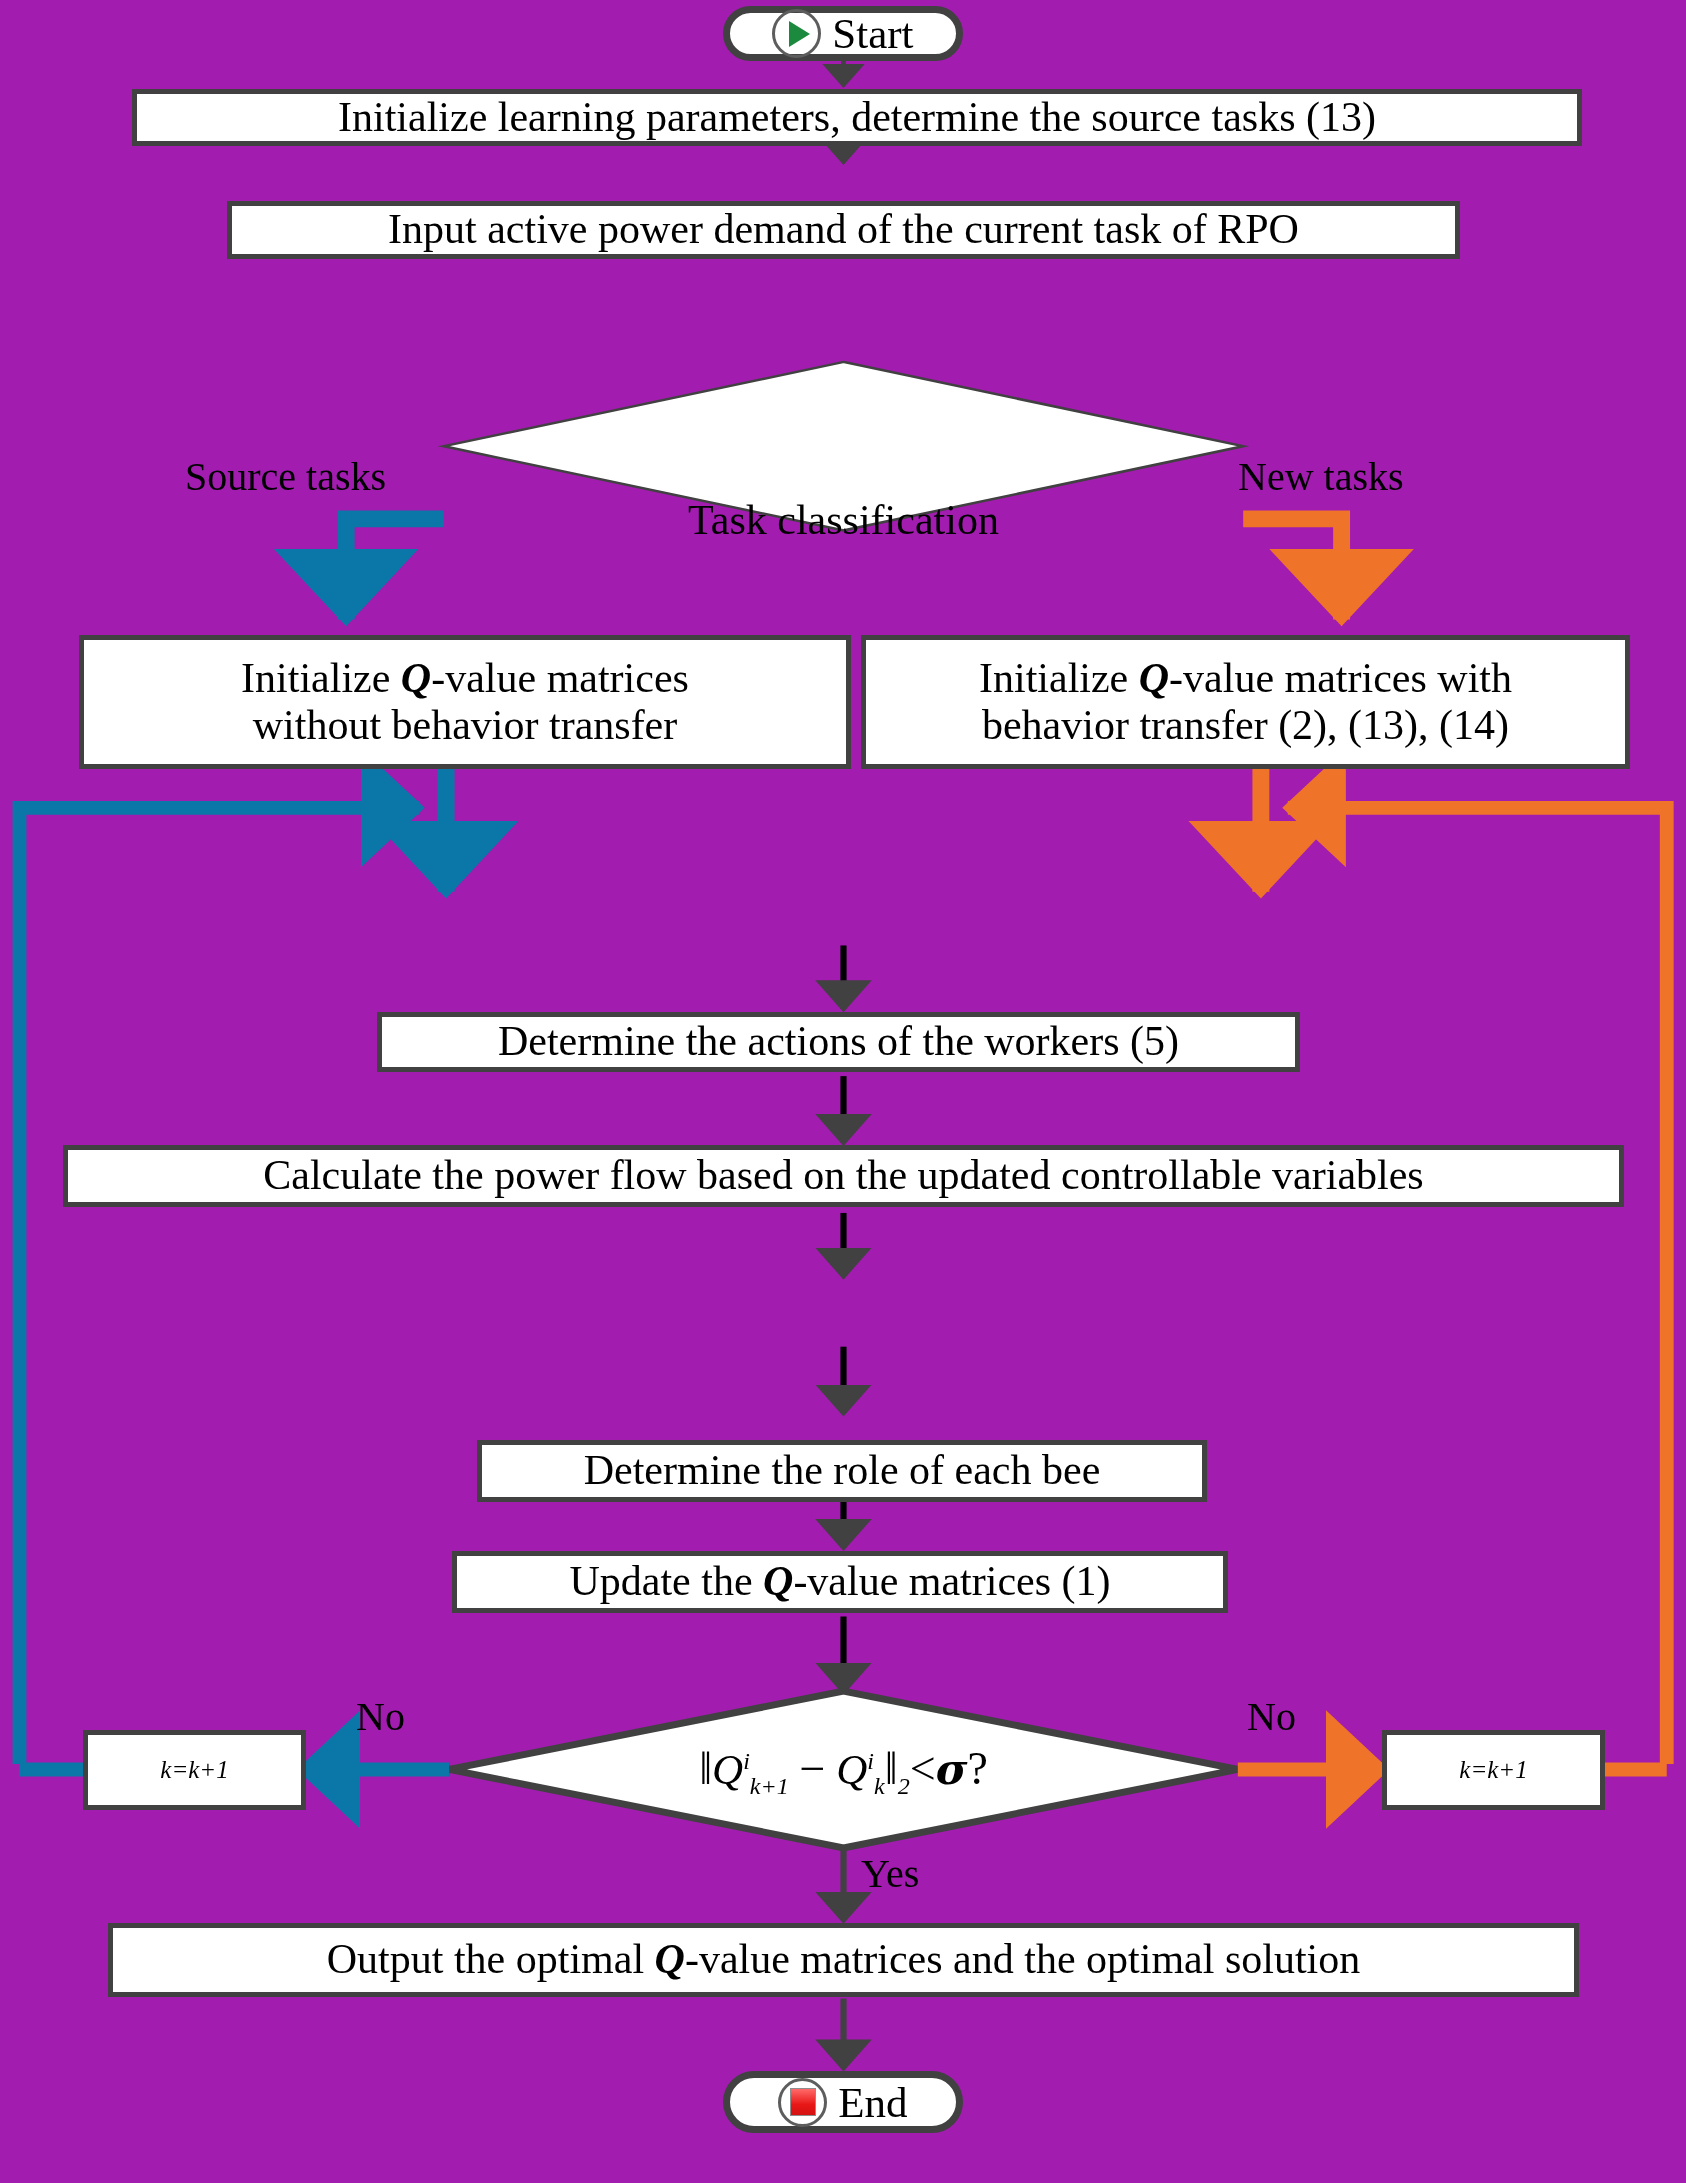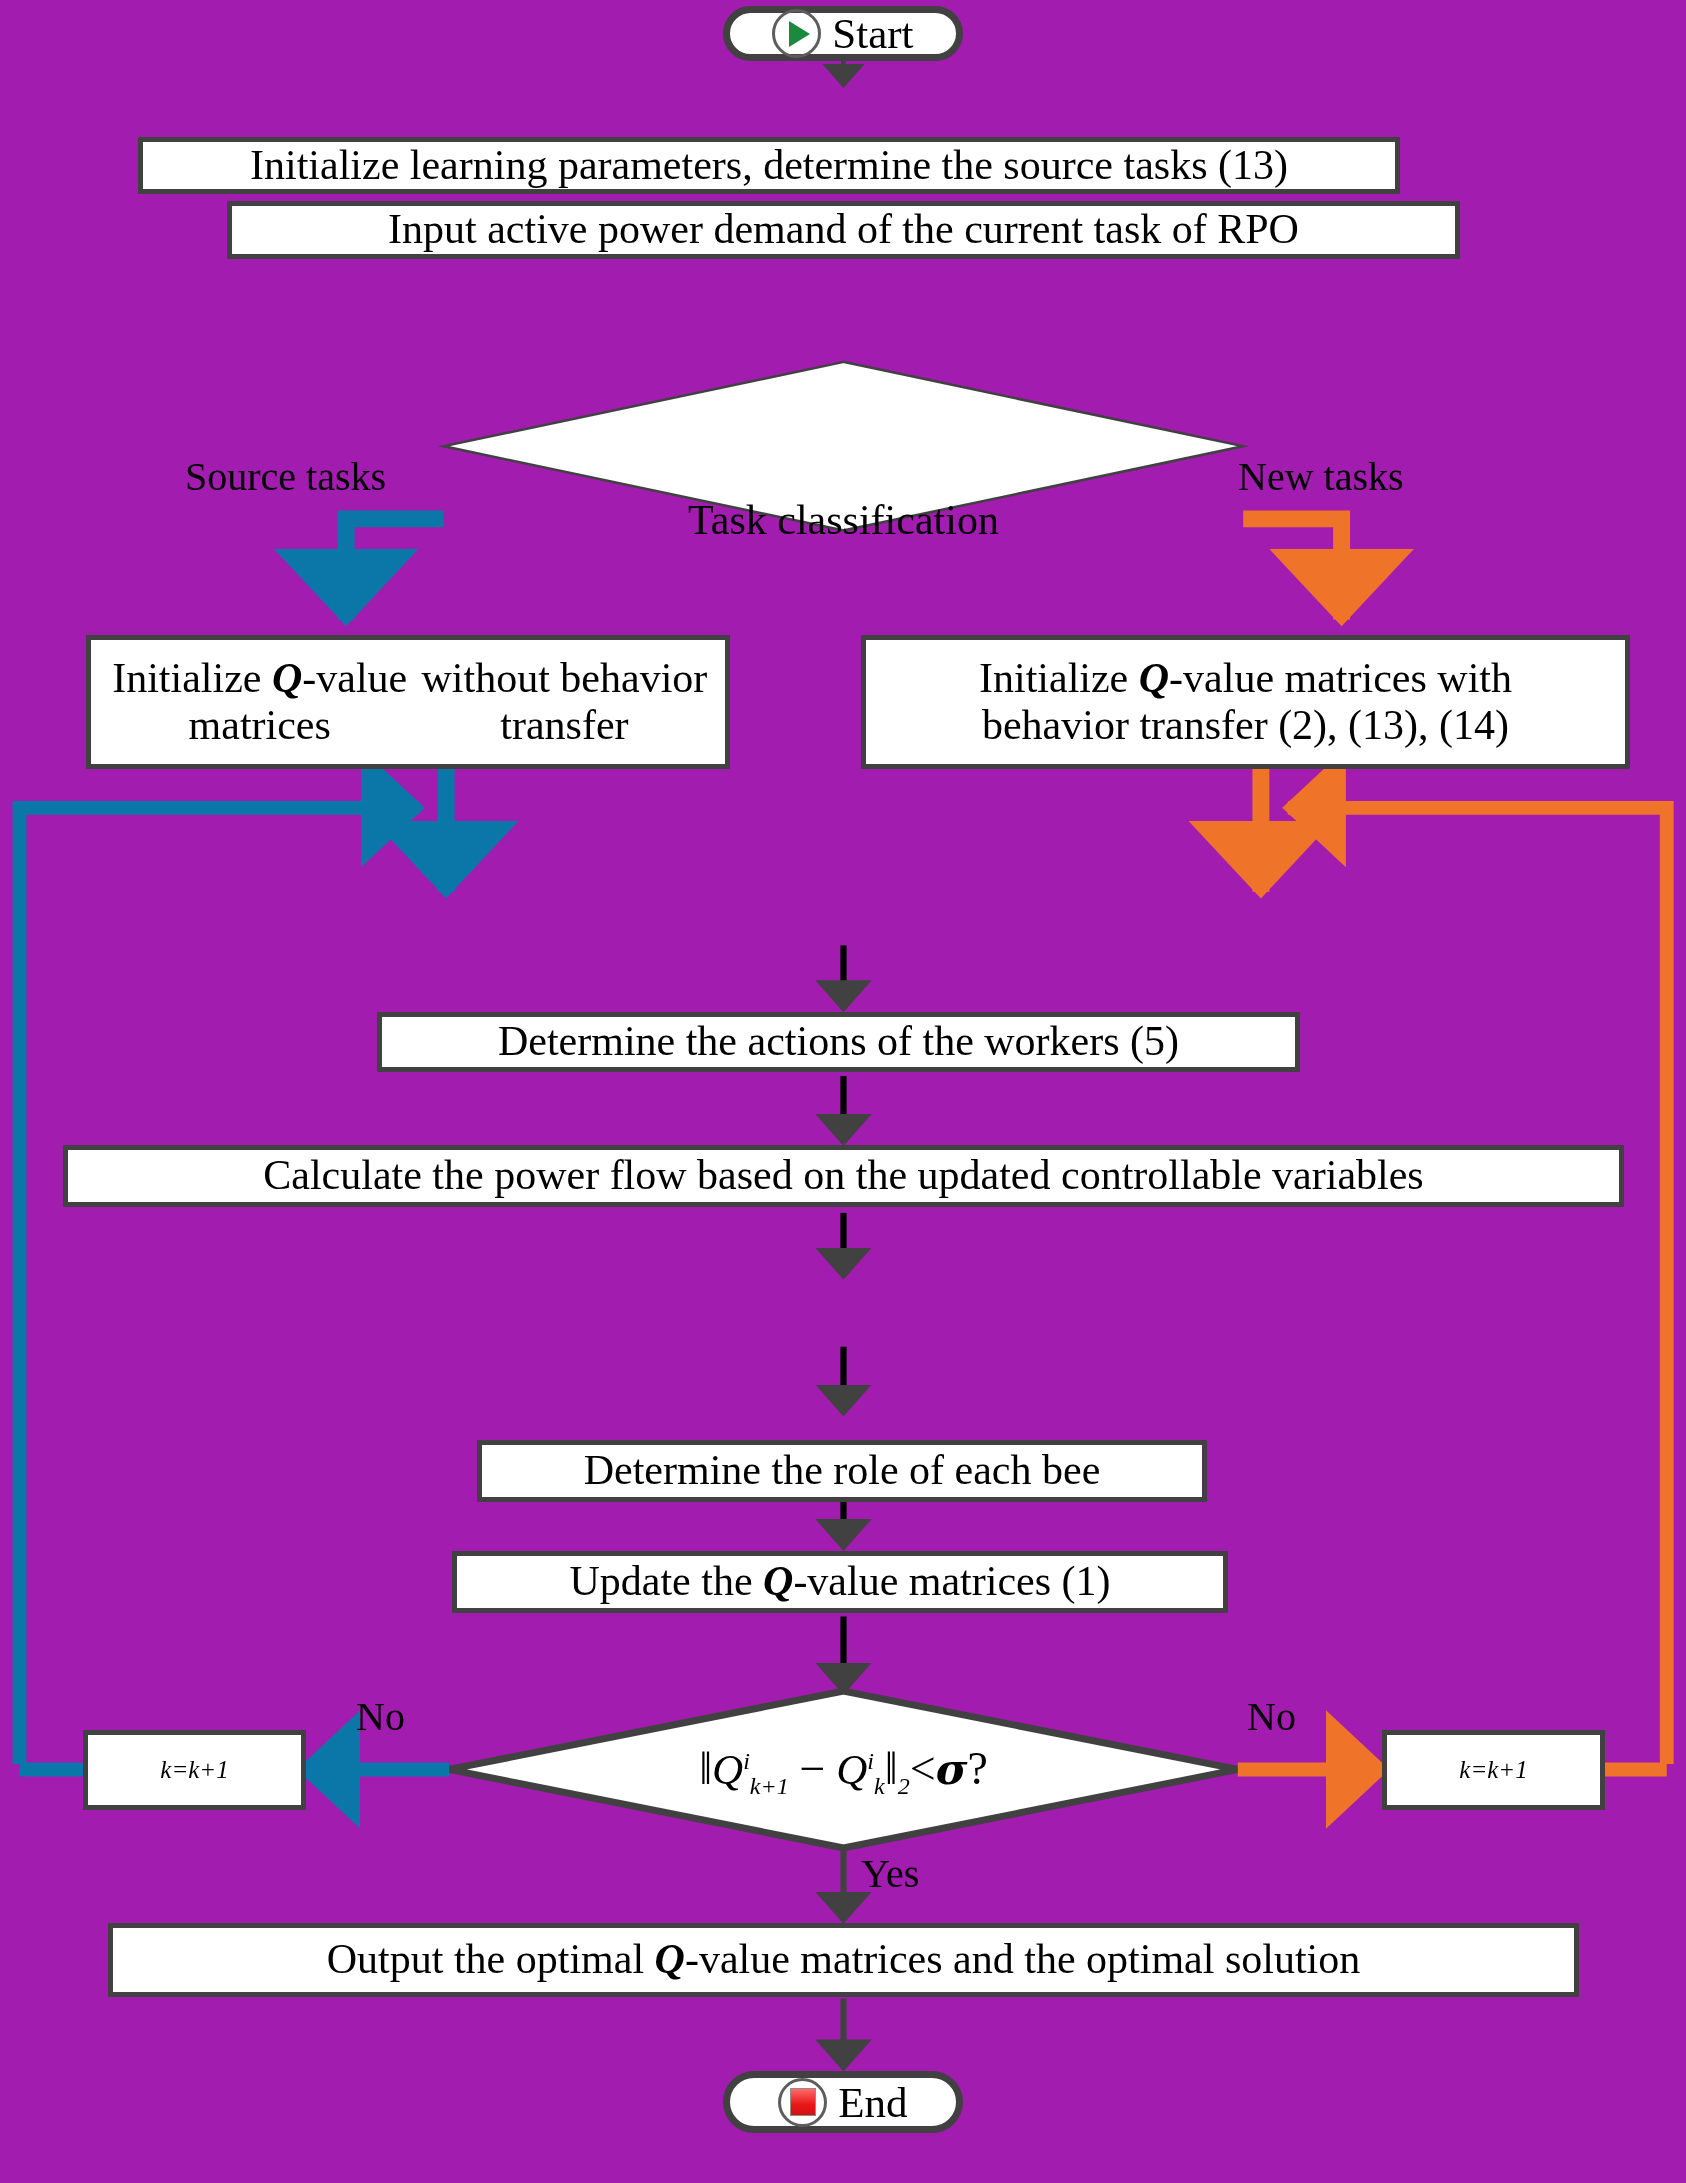--- a/index.html
+++ b/index.html
@@ -159,40 +159,40 @@
     <line x1="1097" y1="2600" x2="1097" y2="2690" stroke="#414141" stroke-width="8" marker-end="url(#ah-dark)"></line>
   </svg>
 
   <div class="node term" style="left:723px;top:6.2px;width:240px;height:55px;">
     <span class="ico-circle">
       <span class="play-tri"></span>
     </span>
     <span>Start</span>
   </div>
 
-  <div class="node proc" style="left:138px;top:89px;width:1262px;height:57px;margin-top:48px;">
+  <div class="node proc" style="left:132px;top:89px;width:1450px;height:57px;">
     <span>Initialize  learning parameters, determine the source tasks (13)</span>
   </div>
 
   <div class="node proc" style="left:227px;top:165px;width:1233px;height:58px;margin-top:36px;">
     <span>Input active power demand of the current task of RPO</span>
   </div>
 
   <div class="diamond-text" style="left:613px;top:496px;width:461px;">
     <span>Task classification</span>
   </div>
 
   <div class="lbl" style="left:185px;top:457px;">
     <span>Source tasks</span>
   </div>
   <div class="lbl" style="left:1238px;top:457px;">
     <span>New tasks</span>
   </div>
 
-  <div class="node proc" style="left:86px;top:635px;width:644px;height:134px;flex-direction:row;">
+  <div class="node proc" style="left:79px;top:635px;width:772px;height:134px;flex-direction:column;">
     <div>
       <span>Initialize  </span><span class="qv">Q</span><span>-value matrices</span>
     </div>
     <div>without behavior transfer</div>
   </div>
 
   <div class="node proc" style="left:861px;top:635px;width:769px;height:134px;flex-direction:column;">
     <div>
       <span>Initialize  </span><span class="qv">Q</span><span>-value matrices with</span>
     </div>

